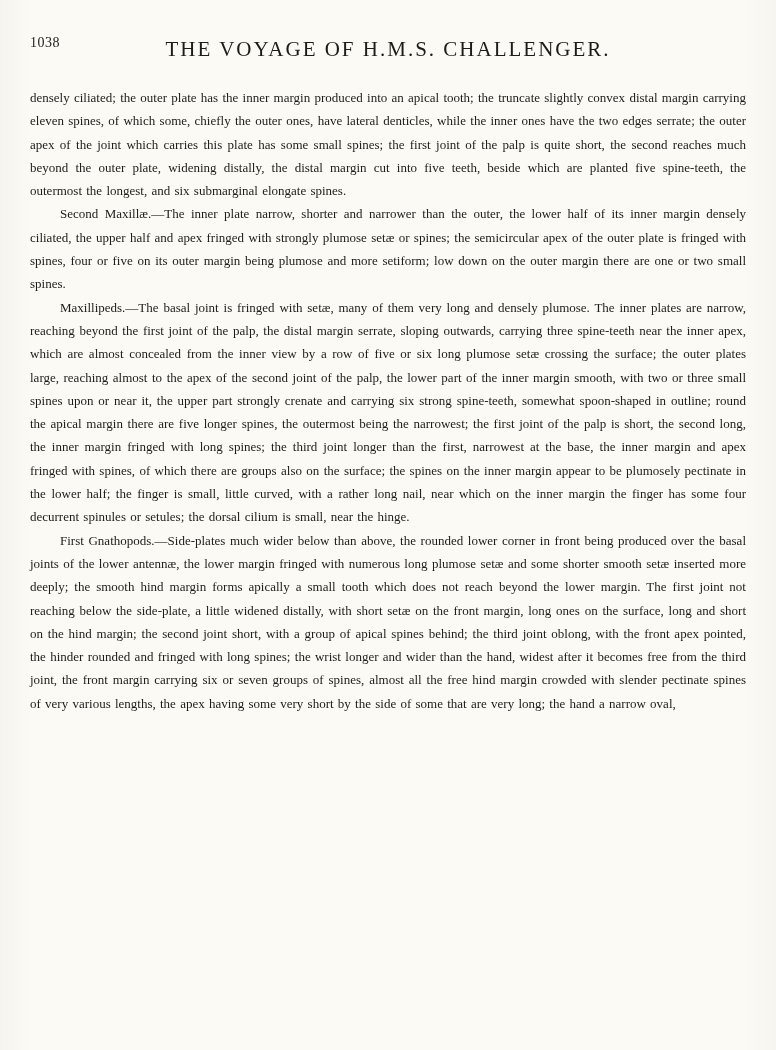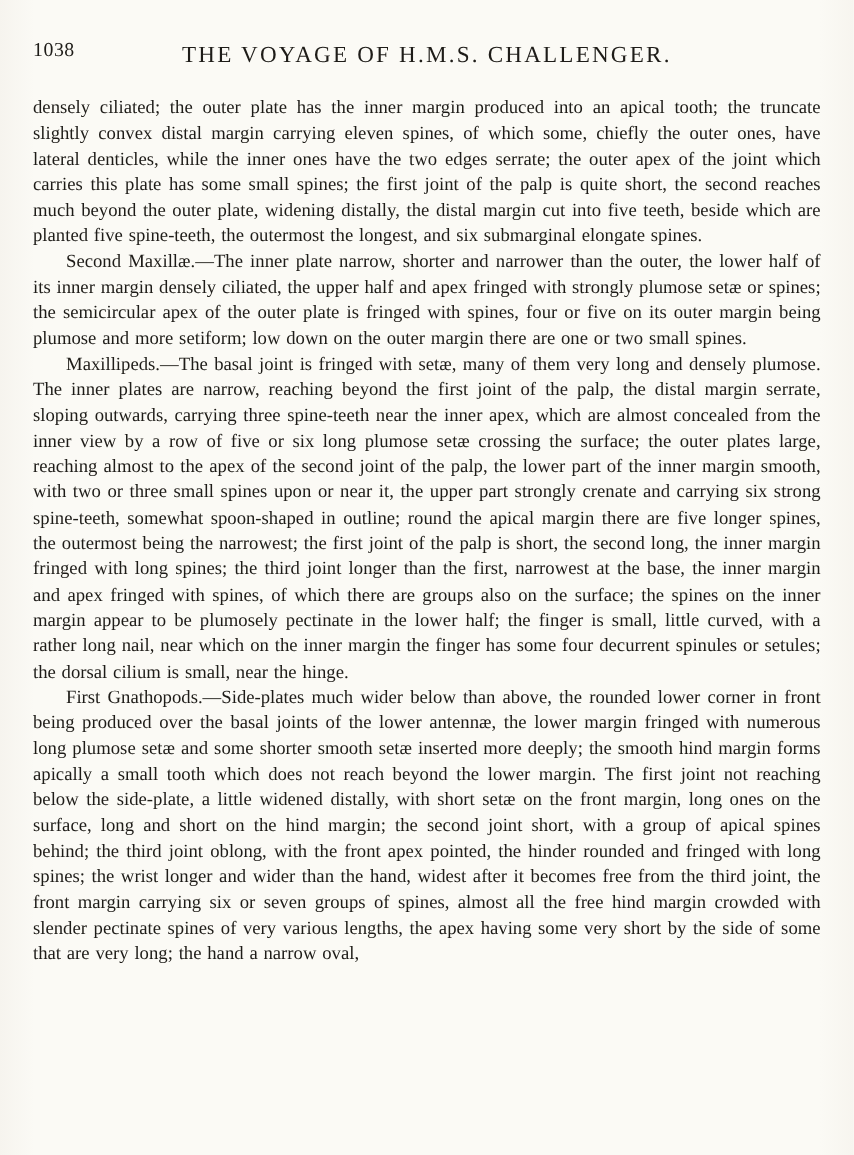--- a/index.html
+++ b/index.html
@@ -21,32 +21,32 @@
   }
   .running-header {
     position: relative;
     height: 26px;
     margin-bottom: 26px;
   }
   .page-number {
     position: absolute;
     left: 0;
     top: 1px;
-    font-size: 18px;
+    font-size: 14px;
     letter-spacing: 0.5px;
   }
   .running-title {
     text-align: center;
     font-size: 21px;
     letter-spacing: 2px;
     padding-top: 3px;
     white-space: nowrap;
   }
   .body-text {
-    font-size: 17px;
+    font-size: 13px;
     line-height: 23.3px;
     text-align: justify;
     word-spacing: 1px;
   }
   .body-text p {
     margin: 0;
   }
   .body-text p.indent {
     text-indent: 30px;
   }

